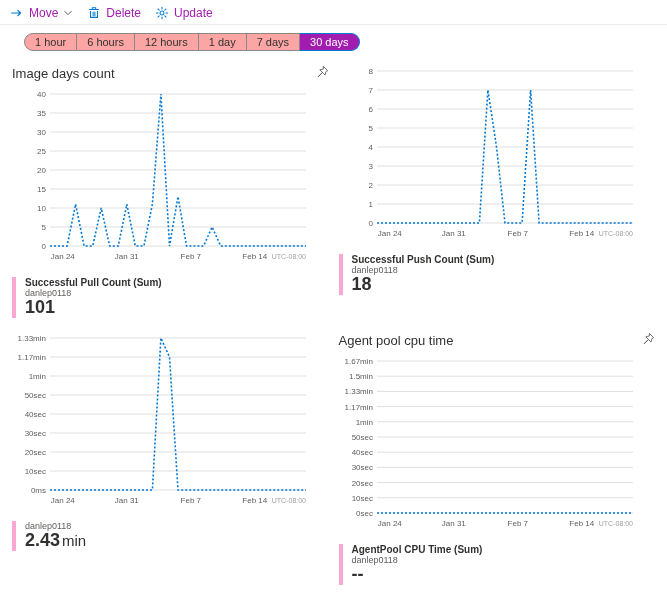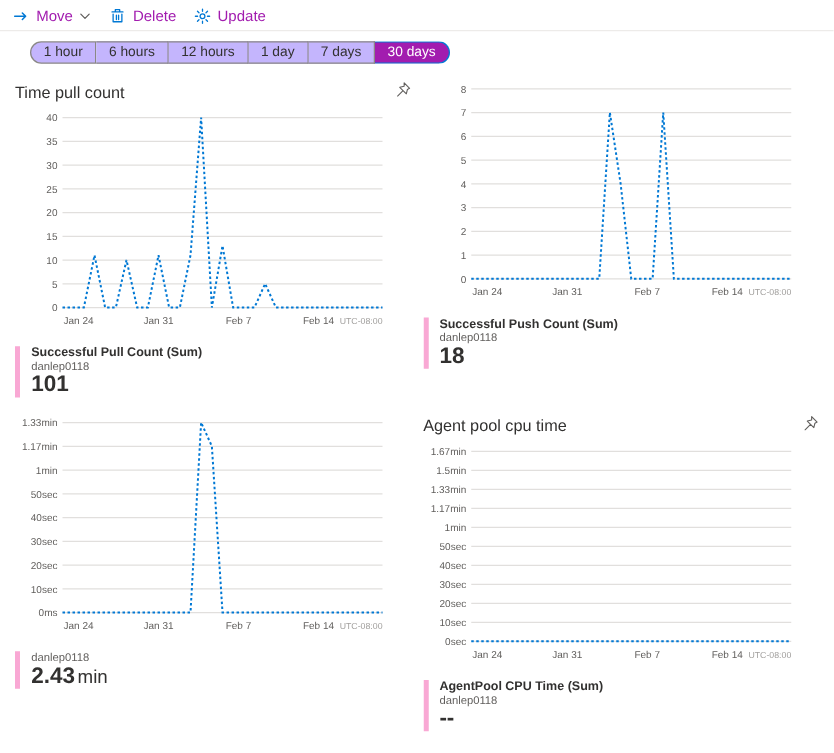--- a/index.html
+++ b/index.html
@@ -29,21 +29,21 @@
     display: flex;
     gap: 0;
     padding: 8px 10px 2px 24px;
   }
   .time-tab {
     font-size: 11px;
     padding: 2px 10px;
     border: 1px solid #8a8886;
     border-left: none;
     cursor: pointer;
-    background: #c4b5fd;
+    background: #fca5a5;
   }
   .time-tab:first-child {
     border-left: 1px solid #8a8886;
     border-radius: 10px 0 0 10px;
   }
   .time-tab:last-child { border-radius: 0 10px 10px 0; }
   .time-tab.active {
     background: #a21caf;
     color: #fff;
     border-color: #0078d4;
@@ -118,21 +118,21 @@
     <div class="time-tab">6 hours</div>
     <div class="time-tab">12 hours</div>
     <div class="time-tab">1 day</div>
     <div class="time-tab">7 days</div>
     <div class="time-tab active">30 days</div>
   </div>
 
 <div class="charts" id="charts-grid">
     <div class="chart-card">
     <div class="chart-header">
-      <span class="chart-title">Time pull count</span>
+      <span class="chart-title">Image days count</span>
       <span class="pin"><svg width="14" height="14" viewBox="0 0 16 16">
             <path d="M9.5 1.5l5 5-2 1-1 4-3-3-5 5 5-5-3-3 4-1z" stroke="#605e5c" stroke-width="1" fill="none" stroke-linejoin="round"></path>
           </svg></span>
     </div>
     <svg class="chart-plot" width="300" height="180" viewBox="0 0 300 180">
         <line x1="38" y1="158" x2="294" y2="158" stroke="#e1dfdd" stroke-width="1"></line>
         <text x="34" y="161" text-anchor="end" font-size="8" fill="#605e5c">0</text>
         <line x1="38" y1="139" x2="294" y2="139" stroke="#e1dfdd" stroke-width="1"></line>
         <text x="34" y="142" text-anchor="end" font-size="8" fill="#605e5c">5</text>
         <line x1="38" y1="120" x2="294" y2="120" stroke="#e1dfdd" stroke-width="1"></line>

